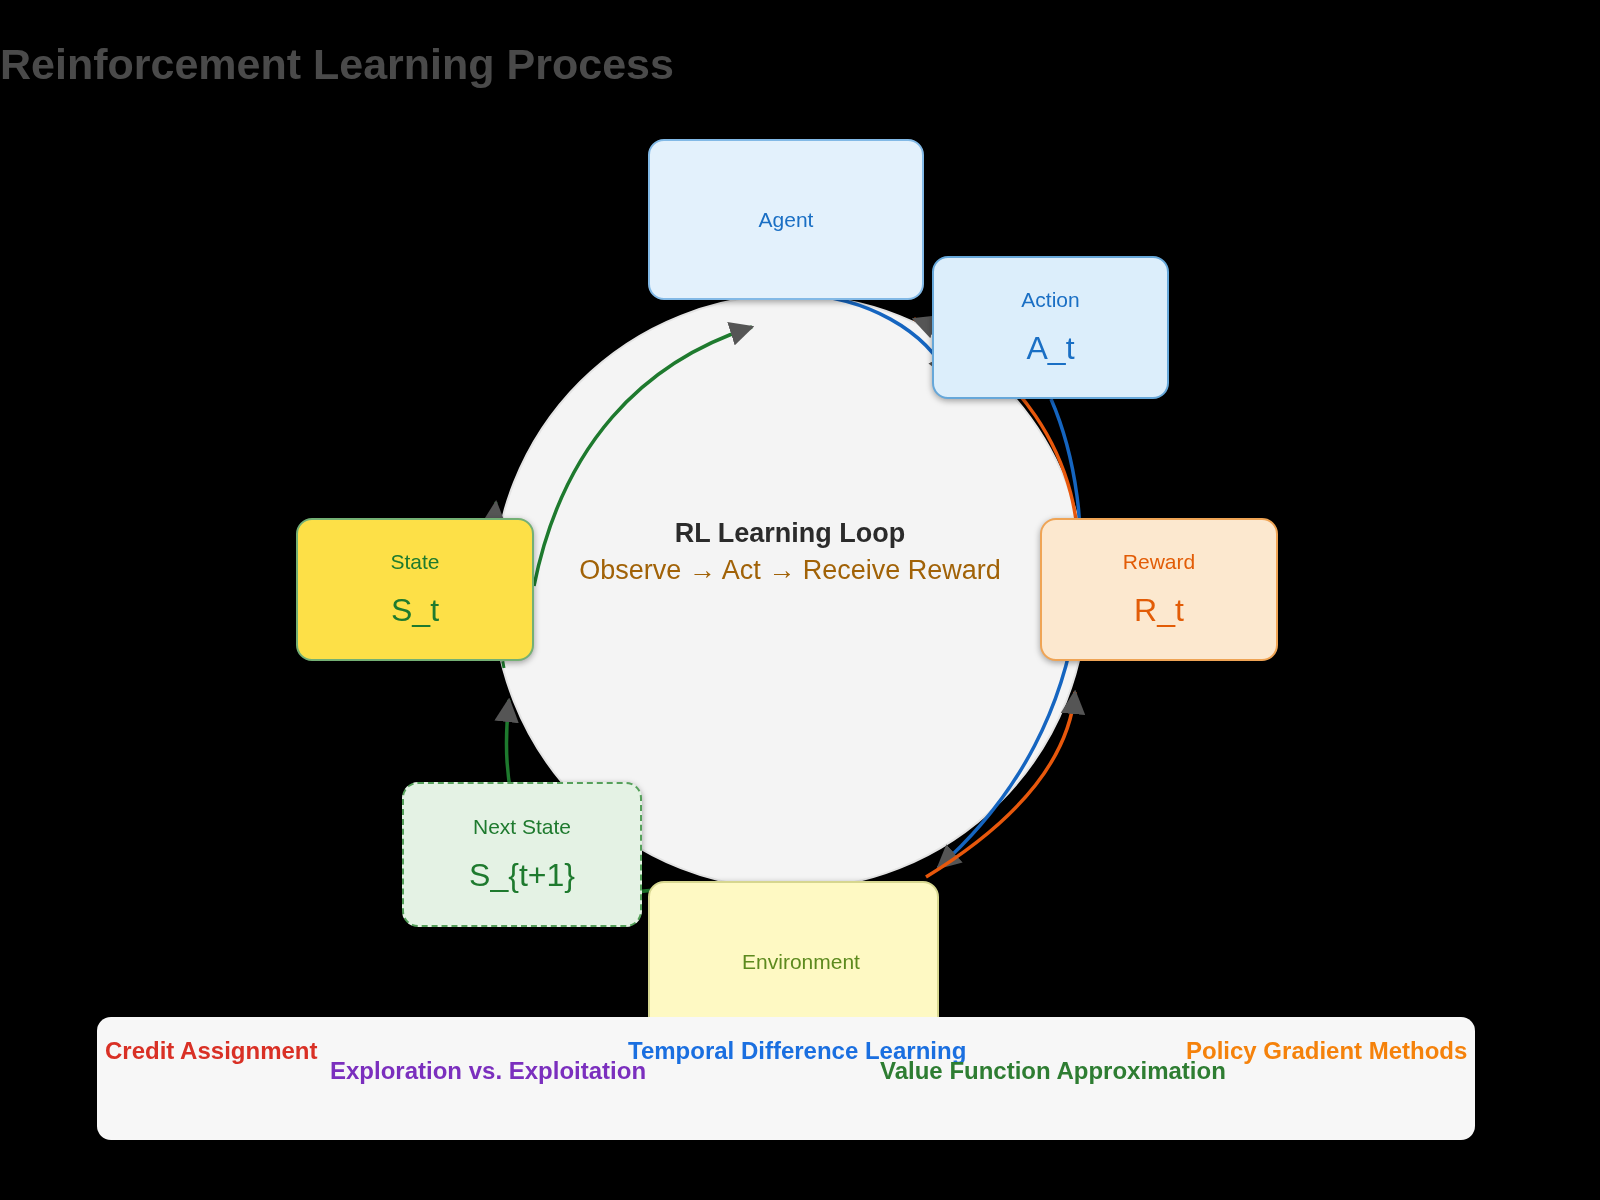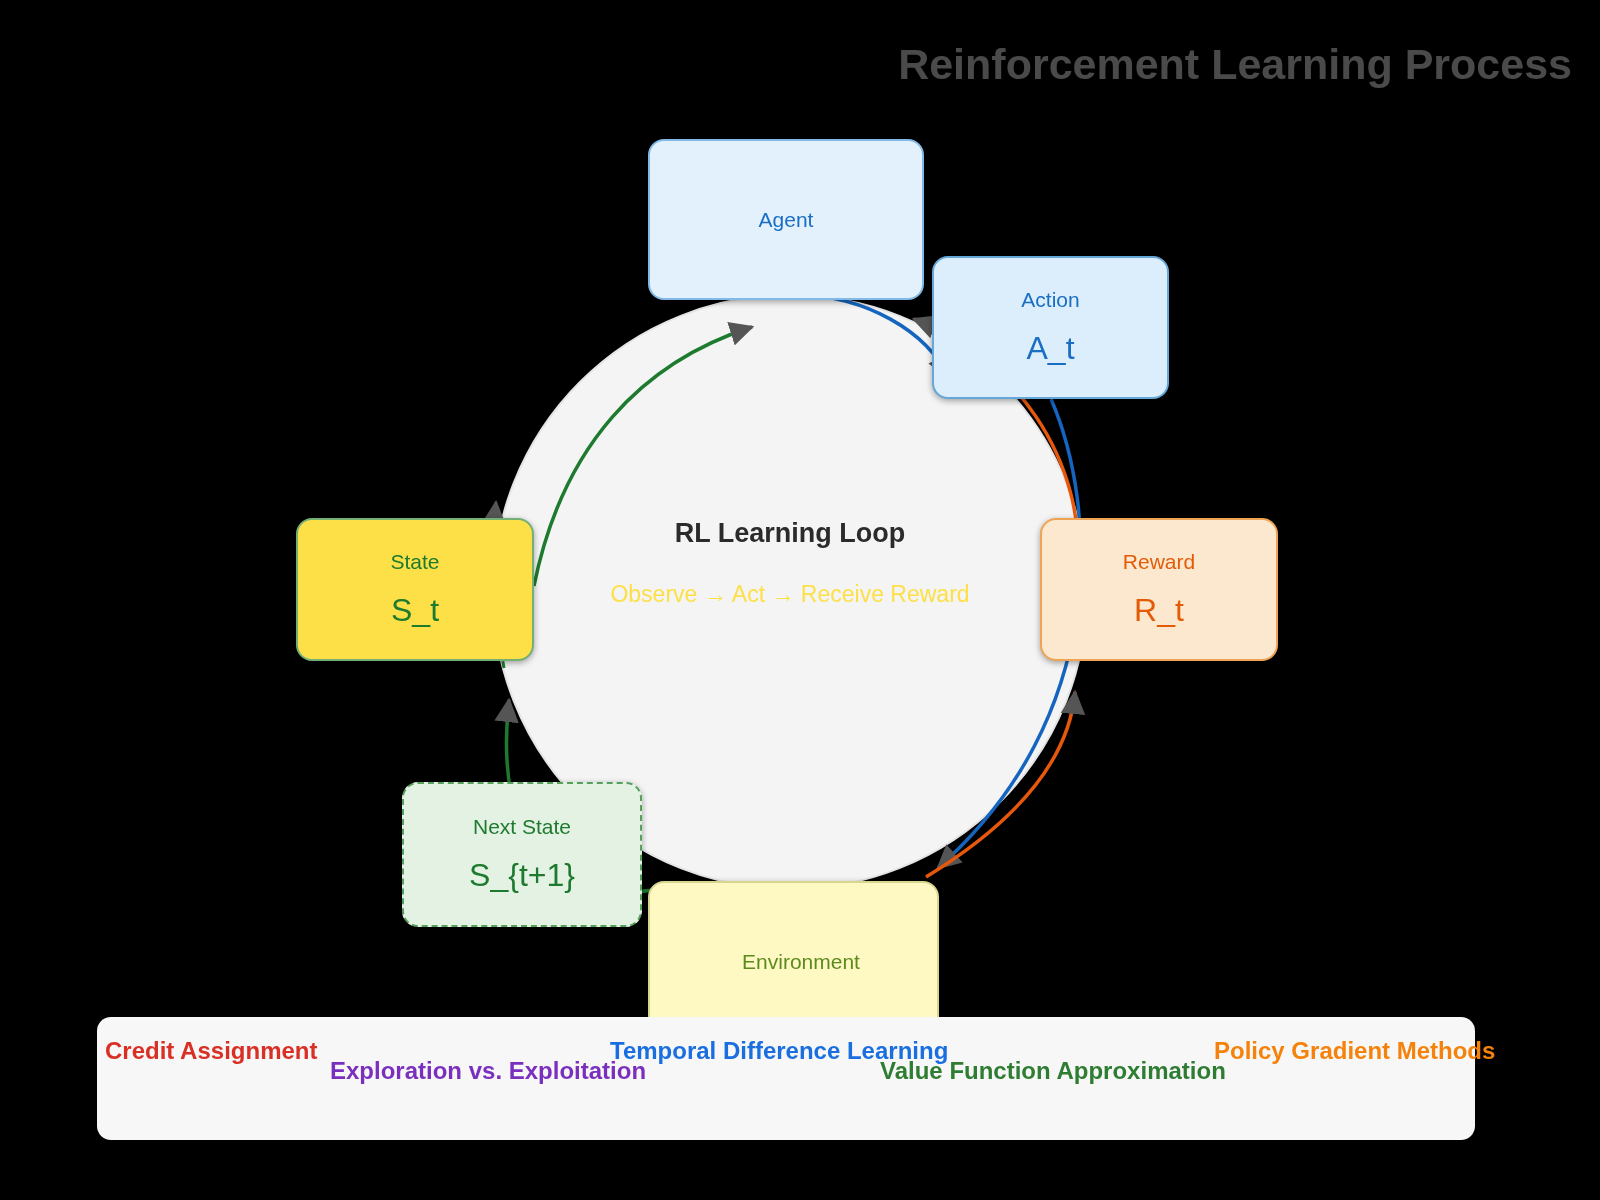--- a/index.html
+++ b/index.html
@@ -7,21 +7,21 @@
     width: 1600px; height: 1200px;
     background: #000;
     position: relative;
     overflow: hidden;
     font-family: "Liberation Sans", sans-serif;
   }
   .abs { position: absolute; }
 
   .title {
     top: 40px; left: 0; width: 1572px;
-    text-align: right;
+    text-align: left;
     font-size: 43px; font-weight: 700;
     color: #4a4a4a;
   }
 
   svg.diagram-layer { top: 0; left: 0; }
 
   .node {
     position: absolute;
     border-radius: 16px;
     border: 2.5px solid;
@@ -39,37 +39,37 @@
   .node-reward      { left: 1040px; top: 518px; width: 234px; height: 139px; }
   .node-state       { left: 296px; top: 518px; width: 234px; height: 139px; }
   .node-next-state  { left: 402px; top: 782px; width: 236px; height: 141px; }
   .node-environment { left: 648px; top: 881px; width: 272px; height: 158px; }
 
   .loop-center {
     left: 545px; top: 518px; width: 490px;
     text-align: center;
   }
   .loop-heading { font-size: 27px; font-weight: 700; color: #2b2b2b; }
-  .loop-line { font-size: 23px; color: #fde047; margin-top: 32px; }
+  .loop-line { font-size: 27px; color: #a16207; margin-top: 6px; }
 
   .concepts-bar {
     left: 97px; top: 1017px; width: 1378px; height: 123px;
     background: #f7f7f7;
     border-radius: 14px;
   }
   .concept {
     position: absolute;
     font-size: 24px; font-weight: 700;
     white-space: nowrap;
   }
   .concept-0 { left: 105px;  top: 1037px; }
   .concept-1 { left: 330px;  top: 1057px; }
-  .concept-2 { left: 610px;  top: 1037px; }
+  .concept-2 { left: 628px;  top: 1037px; }
   .concept-3 { left: 880px;  top: 1057px; }
-  .concept-4 { left: 1186px; top: 1037px; margin-left: 28px; }
+  .concept-4 { left: 1186px; top: 1037px; }
 </style>
 </head>
 <body>
 
 <div class="abs title">Reinforcement Learning Process</div>
 
 <svg class="abs diagram-layer" width="1600" height="1200" viewBox="0 0 1600 1200">
   <defs>
     <marker id="arrow" viewBox="0 0 10 10" refX="9" refY="5" markerWidth="7" markerHeight="7" orient="auto">
       <path d="M0,0 L10,5 L0,10 Z" style="fill: rgb(85, 85, 85);"></path>

